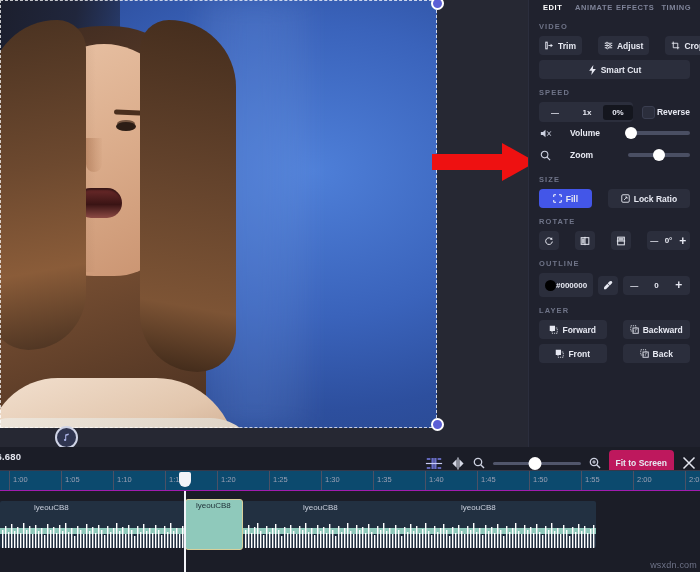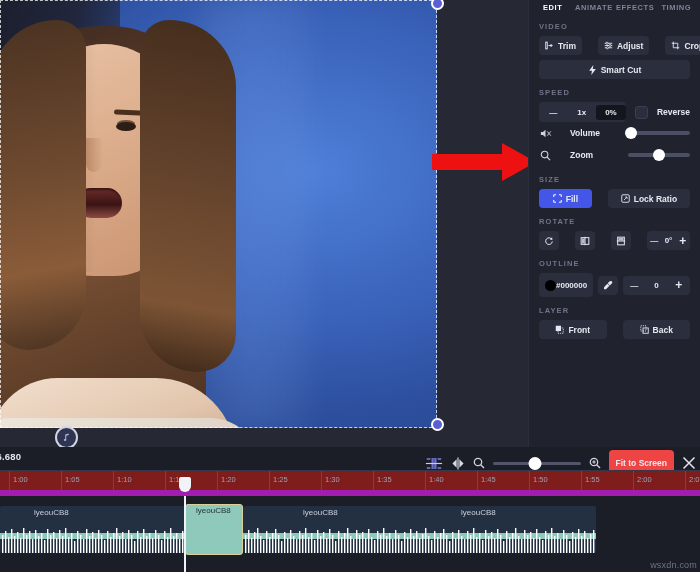--- a/index.html
+++ b/index.html
@@ -83,21 +83,21 @@
        font-family:"Liberation Sans",sans-serif;padding:0 6px;cursor:pointer;white-space:nowrap;}
   .btn svg{display:block;flex:none;}
   .btn.flex1{flex:1;}
   .btn.blue{background:#4356e8;}
   .btn.wide{width:100%;}
 
   
   .speedbar{display:flex;align-items:center;background:#2b2e3c;border-radius:4px;height:20px;width:98px;}
   .sp-cell{flex:1;display:flex;align-items:center;justify-content:center;color:#e7e9f2;font-size:8px;font-weight:bold;cursor:pointer;}
   .sp-cell.val{background:#14161e;border-radius:3px;height:15px;flex:0 0 30px;font-size:8px;}
-  .rev-wrap{display:flex;align-items:center;gap:9px;margin-left:9px;}
+  .rev-wrap{display:flex;align-items:center;gap:2px;margin-left:9px;}
   .chk{width:13px;height:13px;border-radius:3px;background:#2b2e3c;border:1px solid #3a3e50;box-sizing:border-box;}
   .rev-lbl{font-size:8.5px;color:#e7e9f2;font-weight:bold;}
 
   
   .sl-row{display:flex;align-items:center;height:22px;gap:18px;}
   .sl-ico{width:13px;display:flex;justify-content:center;color:#cdd1e0;}
   .sl-lbl{font-size:8.5px;color:#e7e9f2;font-weight:bold;width:40px;}
   .sl-track{position:relative;flex:1;height:4px;background:#4a4f63;border-radius:2px;}
   .sl-knob{position:absolute;top:-4px;width:12px;height:12px;border-radius:50%;background:#fff;
            transform:translateX(-50%);}
@@ -111,24 +111,24 @@
   .st-cell{display:flex;align-items:center;justify-content:center;color:#e7e9f2;font-size:8px;font-weight:bold;cursor:pointer;}
 
   
   .tl{position:absolute;left:0;top:447px;width:700px;height:125px;background:#1b1d27;}
   .tl-top{position:relative;height:23px;}
   .tcode{position:absolute;left:-9px;top:4px;font-size:9.5px;color:#e4e6ef;font-weight:bold;letter-spacing:.2px;}
   .tl-tools{position:absolute;right:4px;top:3px;display:flex;align-items:center;gap:8px;}
   .tool{display:flex;align-items:center;justify-content:center;cursor:pointer;color:#cdd1e0;}
   .zoom-track{position:relative;width:88px;height:3px;background:#51566b;border-radius:2px;}
   .zoom-knob{position:absolute;left:48%;top:-5px;width:13px;height:13px;border-radius:50%;background:#fff;transform:translateX(-50%);}
-  .fit{background:#ef4444;border-radius:4px;height:18px;display:flex;align-items:center;padding:4px 7px;
+  .fit{background:#be185d;border-radius:4px;height:18px;display:flex;align-items:center;padding:4px 7px;
        font-size:8.5px;color:#e7e9f2;font-weight:bold;cursor:pointer;}
 
-  .ruler{position:relative;height:19px;background:#7f1d1d;border-top:1px solid #353849;border-bottom:6px solid #a21caf;}
+  .ruler{position:relative;height:19px;background:#0c4a6e;border-top:1px solid #353849;border-bottom:1px solid #a21caf;}
   .tick{position:absolute;top:0;height:19px;border-left:1px solid #4c5165;}
   .tick span{position:absolute;left:3px;top:4px;font-size:7.5px;color:#9ba0b4;white-space:nowrap;}
 
   .track-area{position:relative;height:83px;background:#1b1d27;}
   .clip{position:absolute;top:10px;height:47px;background:#223041;border-radius:2px;overflow:hidden;}
   .clip-lbl{position:absolute;top:2px;font-size:8px;color:#c9cfdc;}
   .wave{position:absolute;left:0;bottom:0;width:100%;height:34px;}
   .sel-clip{position:absolute;top:8px;height:51px;border:1.5px solid #d8cf9a;border-radius:3px;
             background:#8fc9bb;box-sizing:border-box;}
   .playhead{position:absolute;top:0;bottom:0;width:1.5px;background:#f2f3f8;}
@@ -332,20 +332,36 @@
         <div class="stepper" style="flex:1;">
           <div class="st-cell" style="flex:1;">—</div>
           <div class="st-cell" style="flex:1;">0</div>
           <div class="st-cell" style="flex:1;font-size:12px;">+</div>
         </div>
       </div>
     </div>
 
     <div class="sect">
       <div class="sect-title">LAYER</div>
+      <div class="row">
+        <div class="btn flex1">
+          <svg width="9" height="9" viewBox="0 0 12 12">
+            <rect x="4" y="4" width="7" height="7" fill="none" stroke="#e7e9f2" stroke-width="1.1" stroke-dasharray="1.6 1.2"></rect>
+            <rect x="1" y="1" width="7" height="7" fill="#e7e9f2"></rect>
+          </svg>
+          <span>Forward</span>
+        </div>
+        <div class="btn flex1">
+          <svg width="9" height="9" viewBox="0 0 12 12">
+            <rect x="1" y="1" width="7" height="7" fill="none" stroke="#e7e9f2" stroke-width="1.1" stroke-dasharray="1.6 1.2"></rect>
+            <rect x="4" y="4" width="7" height="7" fill="none" stroke="#e7e9f2" stroke-width="1.2"></rect>
+          </svg>
+          <span>Backward</span>
+        </div>
+      </div>
       <div class="row" style="margin-top:5px;">
         <div class="btn flex1">
           <svg width="9" height="9" viewBox="0 0 12 12">
             <rect x="4" y="4" width="7" height="7" fill="none" stroke="#e7e9f2" stroke-width="1.1" stroke-dasharray="1.6 1.2"></rect>
             <rect x="1" y="1" width="7" height="7" fill="#e7e9f2"></rect>
           </svg>
           <span>Front</span>
         </div>
         <div class="btn flex1">
           <svg width="9" height="9" viewBox="0 0 12 12">

